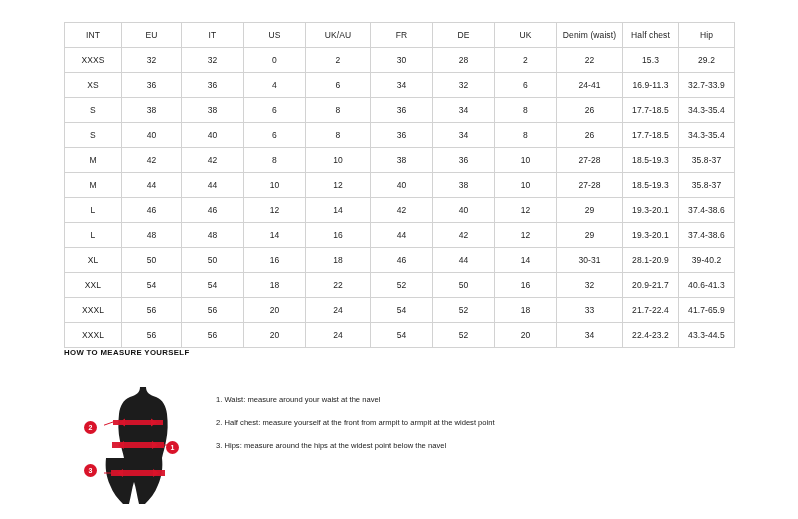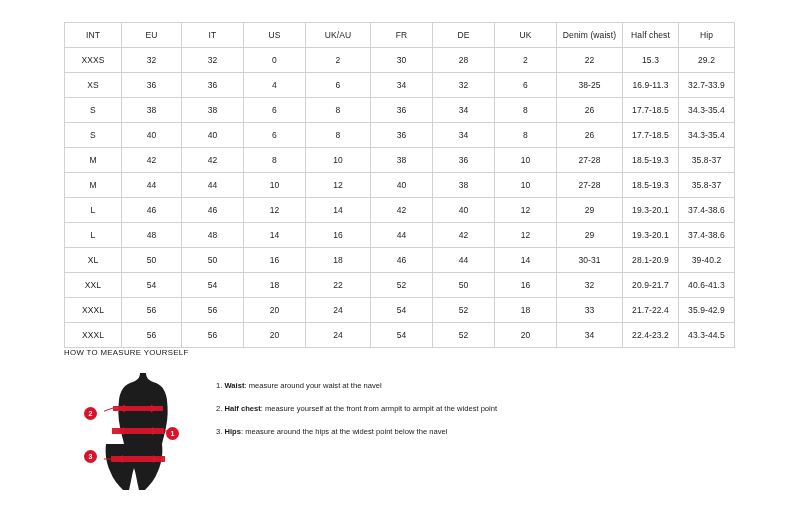--- a/index.html
+++ b/index.html
@@ -63,24 +63,24 @@
 
   
   .measure {
     position: absolute;
     left: 64px;
     top: 348px;
     width: 680px;
   }
   .measure-title {
     font-size: 7.8px;
-    font-weight: normal;
+    font-weight: bold;
     letter-spacing: 0.35px;
     color: #111111;
-    margin-bottom: 14px;
+    margin-bottom: 28px;
   }
   .measure-body {
     display: flex;
     align-items: flex-start;
   }
   .figure-holder {
     position: relative;
     width: 110px;
     height: 130px;
     margin-left: 20px;
@@ -89,21 +89,21 @@
   .steps {
     margin-left: 22px;
     padding-top: 10px;
   }
   .step {
     font-size: 7.6px;
     color: #1a1a1a;
     margin-bottom: 13px;
     line-height: 1.3;
   }
-  .step b { font-weight: bold; }
+  .step b { font-weight: normal; }
 
   
   .torso {
     position: absolute;
     left: 20px;
     top: 0;
     width: 68px;
     height: 128px;
   }
   .badge {
@@ -174,21 +174,21 @@
         </tr>
         <tr>
           <td>XS</td>
           <td>36</td>
           <td>36</td>
           <td>4</td>
           <td>6</td>
           <td>34</td>
           <td>32</td>
           <td>6</td>
-          <td>38-25</td>
+          <td>24-41</td>
           <td>16.9-11.3</td>
           <td>32.7-33.9</td>
         </tr>
         <tr>
           <td>S</td>
           <td>38</td>
           <td>38</td>
           <td>6</td>
           <td>8</td>
           <td>36</td>
@@ -293,21 +293,21 @@
           <td>XXXL</td>
           <td>56</td>
           <td>56</td>
           <td>20</td>
           <td>24</td>
           <td>54</td>
           <td>52</td>
           <td>18</td>
           <td>33</td>
           <td>21.7-22.4</td>
-          <td>35.9-42.9</td>
+          <td>41.7-65.9</td>
         </tr>
         <tr>
           <td>XXXL</td>
           <td>56</td>
           <td>56</td>
           <td>20</td>
           <td>24</td>
           <td>54</td>
           <td>52</td>
           <td>20</td>

